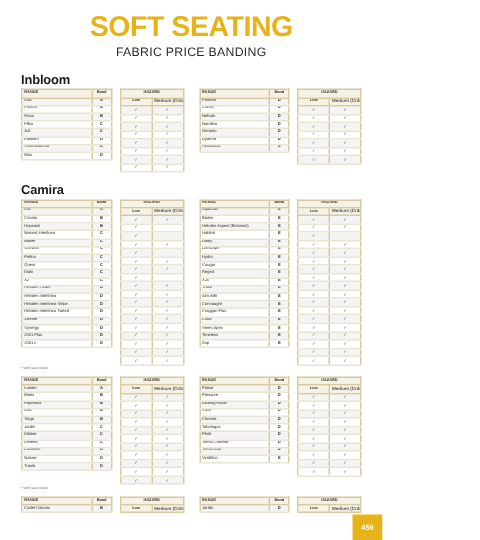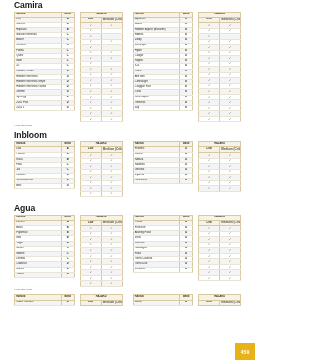--- a/index.html
+++ b/index.html
@@ -116,22 +116,214 @@
     display: flex;
     align-items: center;
     justify-content: center;
   }
 </style>
 </head>
 <body>
 
 <div class="page">
 
+  <div class="doc-header">
+    <div class="doc-title">SOFT SEATING</div>
+    <div class="doc-subtitle">FABRIC PRICE BANDING</div>
+  </div>
 
   <div id="sections">
+      <div class="brand-section">
+        <div class="brand-name">Inbloom</div>
+        <div class="cols">
+          <div class="col">
+            <div class="pair">
+              <div class="range-tbl">
+                <table>
+                  <thead>
+                    <tr>
+                      <th>RANGE</th>
+                      <th class="band-cell">Band</th>
+                    </tr>
+                  </thead>
+                  <tbody>
+                    <tr>
+                      <td>Lilla</td>
+                      <td class="band-cell">A</td>
+                    </tr>
+                    <tr>
+                      <td>Paletta</td>
+                      <td class="band-cell">B</td>
+                    </tr>
+                    <tr>
+                      <td>Rosa</td>
+                      <td class="band-cell">B</td>
+                    </tr>
+                    <tr>
+                      <td>Flika</td>
+                      <td class="band-cell">C</td>
+                    </tr>
+                    <tr>
+                      <td>Juli</td>
+                      <td class="band-cell">C</td>
+                    </tr>
+                    <tr>
+                      <td>Inbloom</td>
+                      <td class="band-cell">D</td>
+                    </tr>
+                    <tr>
+                      <td>Vinterblomma</td>
+                      <td class="band-cell">D</td>
+                    </tr>
+                    <tr>
+                      <td>Blos</td>
+                      <td class="band-cell">D</td>
+                    </tr>
+                  </tbody>
+                </table>
+              </div>
+              <div class="hazard-tbl">
+                <table>
+                  <thead>
+                    <tr>
+                      <th class="grp-head" colspan="2">HAZARD</th>
+                    </tr>
+                    <tr>
+                      <th class="sub-head">Low</th>
+                      <th class="sub-head sep chk">Medium (Crib 5)</th>
+                    </tr>
+                  </thead>
+                  <tbody>
+                    <tr>
+                      <td class="chk">✓</td>
+                      <td class="chk sep">✓</td>
+                    </tr>
+                    <tr>
+                      <td class="chk">✓</td>
+                      <td class="chk sep">✓</td>
+                    </tr>
+                    <tr>
+                      <td class="chk">✓</td>
+                      <td class="chk sep">✓</td>
+                    </tr>
+                    <tr>
+                      <td class="chk">✓</td>
+                      <td class="chk sep">✓</td>
+                    </tr>
+                    <tr>
+                      <td class="chk">✓</td>
+                      <td class="chk sep">✓</td>
+                    </tr>
+                    <tr>
+                      <td class="chk">✓</td>
+                      <td class="chk sep">✓</td>
+                    </tr>
+                    <tr>
+                      <td class="chk">✓</td>
+                      <td class="chk sep">✓</td>
+                    </tr>
+                    <tr>
+                      <td class="chk">✓</td>
+                      <td class="chk sep">✓</td>
+                    </tr>
+                  </tbody>
+                </table>
+              </div>
+            </div>
+          </div>
+          <div class="col">
+            <div class="pair">
+              <div class="range-tbl">
+                <table>
+                  <thead>
+                    <tr>
+                      <th>RANGE</th>
+                      <th class="band-cell">Band</th>
+                    </tr>
+                  </thead>
+                  <tbody>
+                    <tr>
+                      <td>Phlomis</td>
+                      <td class="band-cell">D</td>
+                    </tr>
+                    <tr>
+                      <td>Confio</td>
+                      <td class="band-cell">D</td>
+                    </tr>
+                    <tr>
+                      <td>Nebula</td>
+                      <td class="band-cell">D</td>
+                    </tr>
+                    <tr>
+                      <td>Nandina</td>
+                      <td class="band-cell">D</td>
+                    </tr>
+                    <tr>
+                      <td>Geranio</td>
+                      <td class="band-cell">D</td>
+                    </tr>
+                    <tr>
+                      <td>Dyanna</td>
+                      <td class="band-cell">D</td>
+                    </tr>
+                    <tr>
+                      <td>Helicascia</td>
+                      <td class="band-cell">E</td>
+                    </tr>
+                  </tbody>
+                </table>
+              </div>
+              <div class="hazard-tbl">
+                <table>
+                  <thead>
+                    <tr>
+                      <th class="grp-head" colspan="2">HAZARD</th>
+                    </tr>
+                    <tr>
+                      <th class="sub-head">Low</th>
+                      <th class="sub-head sep chk">Medium (Crib 5)</th>
+                    </tr>
+                  </thead>
+                  <tbody>
+                    <tr>
+                      <td class="chk">✓</td>
+                      <td class="chk sep">✓</td>
+                    </tr>
+                    <tr>
+                      <td class="chk">✓</td>
+                      <td class="chk sep">✓</td>
+                    </tr>
+                    <tr>
+                      <td class="chk">✓</td>
+                      <td class="chk sep">✓</td>
+                    </tr>
+                    <tr>
+                      <td class="chk">✓</td>
+                      <td class="chk sep">✓</td>
+                    </tr>
+                    <tr>
+                      <td class="chk">✓</td>
+                      <td class="chk sep">✓</td>
+                    </tr>
+                    <tr>
+                      <td class="chk">✓</td>
+                      <td class="chk sep">✓</td>
+                    </tr>
+                    <tr>
+                      <td class="chk">✓</td>
+                      <td class="chk sep">✓</td>
+                    </tr>
+                  </tbody>
+                </table>
+              </div>
+            </div>
+          </div>
+        </div>
+        <div class="spacer-sm"></div>
+      </div>
       <div class="brand-section">
         <div class="brand-name">Camira</div>
         <div class="cols">
           <div class="col">
             <div class="pair">
               <div class="range-tbl">
                 <table>
                   <thead>
                     <tr>
                       <th>RANGE</th>
@@ -426,444 +618,20 @@
                       <td class="chk sep">✓</td>
                     </tr>
                     <tr>
                       <td class="chk">✓</td>
                       <td class="chk sep">✓</td>
                     </tr>
                     <tr>
                       <td class="chk">✓</td>
                       <td class="chk sep">✓</td>
                     </tr>
-                    <tr>
-                      <td class="chk">✓</td>
-                      <td class="chk sep">✓</td>
-                    </tr>
-                    <tr>
-                      <td class="chk">✓</td>
-                      <td class="chk sep">✓</td>
-                    </tr>
-                    <tr>
-                      <td class="chk">✓</td>
-                      <td class="chk sep">✓</td>
-                    </tr>
-                    <tr>
-                      <td class="chk">✓</td>
-                      <td class="chk sep">✓</td>
-                    </tr>
-                    <tr>
-                      <td class="chk">✓</td>
-                      <td class="chk sep">✓</td>
-                    </tr>
-                    <tr>
-                      <td class="chk">✓</td>
-                      <td class="chk sep">✓</td>
-                    </tr>
-                    <tr>
-                      <td class="chk">✓</td>
-                      <td class="chk sep">✓</td>
-                    </tr>
-                    <tr>
-                      <td class="chk">✓</td>
-                      <td class="chk sep">✓</td>
-                    </tr>
-                    <tr>
-                      <td class="chk">✓</td>
-                      <td class="chk sep">✓</td>
-                    </tr>
-                    <tr>
-                      <td class="chk">✓</td>
-                      <td class="chk sep">✓</td>
-                    </tr>
-                  </tbody>
-                </table>
-              </div>
-            </div>
-          </div>
-        </div>
-        <div class="footnote">* With stain resist</div>
-      </div>
-      <div class="brand-section">
-        <div class="brand-name">Inbloom</div>
-        <div class="cols">
-          <div class="col">
-            <div class="pair">
-              <div class="range-tbl">
-                <table>
-                  <thead>
-                    <tr>
-                      <th>RANGE</th>
-                      <th class="band-cell">Band</th>
-                    </tr>
-                  </thead>
-                  <tbody>
-                    <tr>
-                      <td>Lilla</td>
-                      <td class="band-cell">A</td>
-                    </tr>
-                    <tr>
-                      <td>Paletta</td>
-                      <td class="band-cell">B</td>
-                    </tr>
-                    <tr>
-                      <td>Rosa</td>
-                      <td class="band-cell">B</td>
-                    </tr>
-                    <tr>
-                      <td>Flika</td>
-                      <td class="band-cell">C</td>
-                    </tr>
-                    <tr>
-                      <td>Juli</td>
-                      <td class="band-cell">C</td>
-                    </tr>
-                    <tr>
-                      <td>Inbloom</td>
-                      <td class="band-cell">D</td>
-                    </tr>
-                    <tr>
-                      <td>Vinterblomma</td>
-                      <td class="band-cell">D</td>
-                    </tr>
-                    <tr>
-                      <td>Blos</td>
-                      <td class="band-cell">D</td>
-                    </tr>
-                  </tbody>
-                </table>
-              </div>
-              <div class="hazard-tbl">
-                <table>
-                  <thead>
-                    <tr>
-                      <th class="grp-head" colspan="2">HAZARD</th>
-                    </tr>
-                    <tr>
-                      <th class="sub-head">Low</th>
-                      <th class="sub-head sep chk">Medium (Crib 5)</th>
-                    </tr>
-                  </thead>
-                  <tbody>
-                    <tr>
-                      <td class="chk">✓</td>
-                      <td class="chk sep">✓</td>
-                    </tr>
-                    <tr>
-                      <td class="chk">✓</td>
-                      <td class="chk sep">✓</td>
-                    </tr>
-                    <tr>
-                      <td class="chk">✓</td>
-                      <td class="chk sep">✓</td>
-                    </tr>
-                    <tr>
-                      <td class="chk">✓</td>
-                      <td class="chk sep">✓</td>
-                    </tr>
-                    <tr>
-                      <td class="chk">✓</td>
-                      <td class="chk sep">✓</td>
-                    </tr>
-                    <tr>
-                      <td class="chk">✓</td>
-                      <td class="chk sep">✓</td>
-                    </tr>
-                    <tr>
-                      <td class="chk">✓</td>
-                      <td class="chk sep">✓</td>
-                    </tr>
-                    <tr>
-                      <td class="chk">✓</td>
-                      <td class="chk sep">✓</td>
-                    </tr>
-                  </tbody>
-                </table>
-              </div>
-            </div>
-          </div>
-          <div class="col">
-            <div class="pair">
-              <div class="range-tbl">
-                <table>
-                  <thead>
-                    <tr>
-                      <th>RANGE</th>
-                      <th class="band-cell">Band</th>
-                    </tr>
-                  </thead>
-                  <tbody>
-                    <tr>
-                      <td>Phlomis</td>
-                      <td class="band-cell">D</td>
-                    </tr>
-                    <tr>
-                      <td>Confio</td>
-                      <td class="band-cell">D</td>
-                    </tr>
-                    <tr>
-                      <td>Nebula</td>
-                      <td class="band-cell">D</td>
-                    </tr>
-                    <tr>
-                      <td>Nandina</td>
-                      <td class="band-cell">D</td>
-                    </tr>
-                    <tr>
-                      <td>Geranio</td>
-                      <td class="band-cell">D</td>
-                    </tr>
-                    <tr>
-                      <td>Dyanna</td>
-                      <td class="band-cell">D</td>
-                    </tr>
-                    <tr>
-                      <td>Helicascia</td>
-                      <td class="band-cell">E</td>
-                    </tr>
-                  </tbody>
-                </table>
-              </div>
-              <div class="hazard-tbl">
-                <table>
-                  <thead>
-                    <tr>
-                      <th class="grp-head" colspan="2">HAZARD</th>
-                    </tr>
-                    <tr>
-                      <th class="sub-head">Low</th>
-                      <th class="sub-head sep chk">Medium (Crib 5)</th>
-                    </tr>
-                  </thead>
-                  <tbody>
-                    <tr>
-                      <td class="chk">✓</td>
-                      <td class="chk sep">✓</td>
-                    </tr>
-                    <tr>
-                      <td class="chk">✓</td>
-                      <td class="chk sep">✓</td>
-                    </tr>
-                    <tr>
-                      <td class="chk">✓</td>
-                      <td class="chk sep">✓</td>
-                    </tr>
-                    <tr>
-                      <td class="chk">✓</td>
-                      <td class="chk sep">✓</td>
-                    </tr>
-                    <tr>
-                      <td class="chk">✓</td>
-                      <td class="chk sep">✓</td>
-                    </tr>
-                    <tr>
-                      <td class="chk">✓</td>
-                      <td class="chk sep">✓</td>
-                    </tr>
-                    <tr>
-                      <td class="chk">✓</td>
-                      <td class="chk sep">✓</td>
-                    </tr>
-                  </tbody>
-                </table>
-              </div>
-            </div>
-          </div>
-        </div>
-        <div class="spacer-sm"></div>
-      </div>
-      <div class="brand-section">
-        <div class="brand-name">Agua</div>
-        <div class="cols">
-          <div class="col">
-            <div class="pair">
-              <div class="range-tbl">
-                <table>
-                  <thead>
-                    <tr>
-                      <th>RANGE</th>
-                      <th class="band-cell">Band</th>
-                    </tr>
-                  </thead>
-                  <tbody>
-                    <tr>
-                      <td>Lumen</td>
-                      <td class="band-cell">A</td>
-                    </tr>
-                    <tr>
-                      <td>Blues</td>
-                      <td class="band-cell">B</td>
-                    </tr>
-                    <tr>
-                      <td>Paperflux</td>
-                      <td class="band-cell">B</td>
-                    </tr>
-                    <tr>
-                      <td>Mist</td>
-                      <td class="band-cell">B</td>
-                    </tr>
-                    <tr>
-                      <td>Taiga</td>
-                      <td class="band-cell">B</td>
-                    </tr>
-                    <tr>
-                      <td>Jardin</td>
-                      <td class="band-cell">C</td>
-                    </tr>
-                    <tr>
-                      <td>Midore</td>
-                      <td class="band-cell">C</td>
-                    </tr>
-                    <tr>
-                      <td>Lenetia</td>
-                      <td class="band-cell">C</td>
-                    </tr>
-                    <tr>
-                      <td>Cadence</td>
-                      <td class="band-cell">D</td>
-                    </tr>
-                    <tr>
-                      <td>Nature</td>
-                      <td class="band-cell">D</td>
-                    </tr>
-                    <tr>
-                      <td>Travia</td>
-                      <td class="band-cell">D</td>
-                    </tr>
-                  </tbody>
-                </table>
-              </div>
-              <div class="hazard-tbl">
-                <table>
-                  <thead>
-                    <tr>
-                      <th class="grp-head" colspan="2">HAZARD</th>
-                    </tr>
-                    <tr>
-                      <th class="sub-head">Low</th>
-                      <th class="sub-head sep chk">Medium (Crib 5)</th>
-                    </tr>
-                  </thead>
-                  <tbody>
-                    <tr>
-                      <td class="chk">✓</td>
-                      <td class="chk sep">✓</td>
-                    </tr>
-                    <tr>
-                      <td class="chk">✓</td>
-                      <td class="chk sep">✓</td>
-                    </tr>
-                    <tr>
-                      <td class="chk">✓</td>
-                      <td class="chk sep">✓</td>
-                    </tr>
-                    <tr>
-                      <td class="chk">✓</td>
-                      <td class="chk sep">✓</td>
-                    </tr>
-                    <tr>
-                      <td class="chk">✓</td>
-                      <td class="chk sep">✓</td>
-                    </tr>
-                    <tr>
-                      <td class="chk">✓</td>
-                      <td class="chk sep">✓</td>
-                    </tr>
-                    <tr>
-                      <td class="chk">✓</td>
-                      <td class="chk sep">✓</td>
-                    </tr>
-                    <tr>
-                      <td class="chk">✓</td>
-                      <td class="chk sep">✓</td>
-                    </tr>
-                    <tr>
-                      <td class="chk">✓</td>
-                      <td class="chk sep">✓</td>
-                    </tr>
-                    <tr>
-                      <td class="chk">✓</td>
-                      <td class="chk sep">✓</td>
-                    </tr>
-                    <tr>
-                      <td class="chk">✓</td>
-                      <td class="chk sep">✓</td>
-                    </tr>
-                  </tbody>
-                </table>
-              </div>
-            </div>
-          </div>
-          <div class="col">
-            <div class="pair">
-              <div class="range-tbl">
-                <table>
-                  <thead>
-                    <tr>
-                      <th>RANGE</th>
-                      <th class="band-cell">Band</th>
-                    </tr>
-                  </thead>
-                  <tbody>
-                    <tr>
-                      <td>Pulsar</td>
-                      <td class="band-cell">D</td>
-                    </tr>
-                    <tr>
-                      <td>Pressure</td>
-                      <td class="band-cell">D</td>
-                    </tr>
-                    <tr>
-                      <td>Alluring Pulse</td>
-                      <td class="band-cell">D</td>
-                    </tr>
-                    <tr>
-                      <td>Vivid</td>
-                      <td class="band-cell">D</td>
-                    </tr>
-                    <tr>
-                      <td>Chessie</td>
-                      <td class="band-cell">D</td>
-                    </tr>
-                    <tr>
-                      <td>Tabologos</td>
-                      <td class="band-cell">D</td>
-                    </tr>
-                    <tr>
-                      <td>Plaid</td>
-                      <td class="band-cell">D</td>
-                    </tr>
-                    <tr>
-                      <td>Tierra Calienta</td>
-                      <td class="band-cell">D</td>
-                    </tr>
-                    <tr>
-                      <td>Tierra Duo</td>
-                      <td class="band-cell">D</td>
-                    </tr>
-                    <tr>
-                      <td>Verdition</td>
-                      <td class="band-cell">E</td>
-                    </tr>
-                  </tbody>
-                </table>
-              </div>
-              <div class="hazard-tbl">
-                <table>
-                  <thead>
-                    <tr>
-                      <th class="grp-head" colspan="2">HAZARD</th>
-                    </tr>
-                    <tr>
-                      <th class="sub-head">Low</th>
-                      <th class="sub-head sep chk">Medium (Crib 5)</th>
-                    </tr>
-                  </thead>
-                  <tbody>
                     <tr>
                       <td class="chk">✓</td>
                       <td class="chk sep">✓</td>
                     </tr>
                     <tr>
                       <td class="chk">✓</td>
                       <td class="chk sep">✓</td>
                     </tr>
                     <tr>
                       <td class="chk">✓</td>
@@ -912,20 +680,255 @@
               <div class="range-tbl">
                 <table>
                   <thead>
                     <tr>
                       <th>RANGE</th>
                       <th class="band-cell">Band</th>
                     </tr>
                   </thead>
                   <tbody>
                     <tr>
+                      <td>Lumen</td>
+                      <td class="band-cell">A</td>
+                    </tr>
+                    <tr>
+                      <td>Blues</td>
+                      <td class="band-cell">B</td>
+                    </tr>
+                    <tr>
+                      <td>Paperflux</td>
+                      <td class="band-cell">B</td>
+                    </tr>
+                    <tr>
+                      <td>Mist</td>
+                      <td class="band-cell">B</td>
+                    </tr>
+                    <tr>
+                      <td>Taiga</td>
+                      <td class="band-cell">B</td>
+                    </tr>
+                    <tr>
+                      <td>Jardin</td>
+                      <td class="band-cell">C</td>
+                    </tr>
+                    <tr>
+                      <td>Midore</td>
+                      <td class="band-cell">C</td>
+                    </tr>
+                    <tr>
+                      <td>Lenetia</td>
+                      <td class="band-cell">C</td>
+                    </tr>
+                    <tr>
+                      <td>Cadence</td>
+                      <td class="band-cell">D</td>
+                    </tr>
+                    <tr>
+                      <td>Nature</td>
+                      <td class="band-cell">D</td>
+                    </tr>
+                    <tr>
+                      <td>Travia</td>
+                      <td class="band-cell">D</td>
+                    </tr>
+                  </tbody>
+                </table>
+              </div>
+              <div class="hazard-tbl">
+                <table>
+                  <thead>
+                    <tr>
+                      <th class="grp-head" colspan="2">HAZARD</th>
+                    </tr>
+                    <tr>
+                      <th class="sub-head">Low</th>
+                      <th class="sub-head sep chk">Medium (Crib 5)</th>
+                    </tr>
+                  </thead>
+                  <tbody>
+                    <tr>
+                      <td class="chk">✓</td>
+                      <td class="chk sep">✓</td>
+                    </tr>
+                    <tr>
+                      <td class="chk">✓</td>
+                      <td class="chk sep">✓</td>
+                    </tr>
+                    <tr>
+                      <td class="chk">✓</td>
+                      <td class="chk sep">✓</td>
+                    </tr>
+                    <tr>
+                      <td class="chk">✓</td>
+                      <td class="chk sep">✓</td>
+                    </tr>
+                    <tr>
+                      <td class="chk">✓</td>
+                      <td class="chk sep">✓</td>
+                    </tr>
+                    <tr>
+                      <td class="chk">✓</td>
+                      <td class="chk sep">✓</td>
+                    </tr>
+                    <tr>
+                      <td class="chk">✓</td>
+                      <td class="chk sep">✓</td>
+                    </tr>
+                    <tr>
+                      <td class="chk">✓</td>
+                      <td class="chk sep">✓</td>
+                    </tr>
+                    <tr>
+                      <td class="chk">✓</td>
+                      <td class="chk sep">✓</td>
+                    </tr>
+                    <tr>
+                      <td class="chk">✓</td>
+                      <td class="chk sep">✓</td>
+                    </tr>
+                    <tr>
+                      <td class="chk">✓</td>
+                      <td class="chk sep">✓</td>
+                    </tr>
+                  </tbody>
+                </table>
+              </div>
+            </div>
+          </div>
+          <div class="col">
+            <div class="pair">
+              <div class="range-tbl">
+                <table>
+                  <thead>
+                    <tr>
+                      <th>RANGE</th>
+                      <th class="band-cell">Band</th>
+                    </tr>
+                  </thead>
+                  <tbody>
+                    <tr>
+                      <td>Pulsar</td>
+                      <td class="band-cell">D</td>
+                    </tr>
+                    <tr>
+                      <td>Pressure</td>
+                      <td class="band-cell">D</td>
+                    </tr>
+                    <tr>
+                      <td>Alluring Pulse</td>
+                      <td class="band-cell">D</td>
+                    </tr>
+                    <tr>
+                      <td>Vivid</td>
+                      <td class="band-cell">D</td>
+                    </tr>
+                    <tr>
+                      <td>Chessie</td>
+                      <td class="band-cell">D</td>
+                    </tr>
+                    <tr>
+                      <td>Tabologos</td>
+                      <td class="band-cell">D</td>
+                    </tr>
+                    <tr>
+                      <td>Plaid</td>
+                      <td class="band-cell">D</td>
+                    </tr>
+                    <tr>
+                      <td>Tierra Calienta</td>
+                      <td class="band-cell">D</td>
+                    </tr>
+                    <tr>
+                      <td>Tierra Duo</td>
+                      <td class="band-cell">D</td>
+                    </tr>
+                    <tr>
+                      <td>Verdition</td>
+                      <td class="band-cell">E</td>
+                    </tr>
+                  </tbody>
+                </table>
+              </div>
+              <div class="hazard-tbl">
+                <table>
+                  <thead>
+                    <tr>
+                      <th class="grp-head" colspan="2">HAZARD</th>
+                    </tr>
+                    <tr>
+                      <th class="sub-head">Low</th>
+                      <th class="sub-head sep chk">Medium (Crib 5)</th>
+                    </tr>
+                  </thead>
+                  <tbody>
+                    <tr>
+                      <td class="chk">✓</td>
+                      <td class="chk sep">✓</td>
+                    </tr>
+                    <tr>
+                      <td class="chk">✓</td>
+                      <td class="chk sep">✓</td>
+                    </tr>
+                    <tr>
+                      <td class="chk">✓</td>
+                      <td class="chk sep">✓</td>
+                    </tr>
+                    <tr>
+                      <td class="chk">✓</td>
+                      <td class="chk sep">✓</td>
+                    </tr>
+                    <tr>
+                      <td class="chk">✓</td>
+                      <td class="chk sep">✓</td>
+                    </tr>
+                    <tr>
+                      <td class="chk">✓</td>
+                      <td class="chk sep">✓</td>
+                    </tr>
+                    <tr>
+                      <td class="chk">✓</td>
+                      <td class="chk sep">✓</td>
+                    </tr>
+                    <tr>
+                      <td class="chk">✓</td>
+                      <td class="chk sep">✓</td>
+                    </tr>
+                    <tr>
+                      <td class="chk">✓</td>
+                      <td class="chk sep">✓</td>
+                    </tr>
+                    <tr>
+                      <td class="chk">✓</td>
+                      <td class="chk sep">✓</td>
+                    </tr>
+                  </tbody>
+                </table>
+              </div>
+            </div>
+          </div>
+        </div>
+        <div class="footnote">* With stain resist</div>
+      </div>
+      <div class="brand-section">
+        <div class="cols">
+          <div class="col">
+            <div class="pair">
+              <div class="range-tbl">
+                <table>
+                  <thead>
+                    <tr>
+                      <th>RANGE</th>
+                      <th class="band-cell">Band</th>
+                    </tr>
+                  </thead>
+                  <tbody>
+                    <tr>
                       <td>Cadet Colours</td>
                       <td class="band-cell">B</td>
                     </tr>
                   </tbody>
                 </table>
               </div>
               <div class="hazard-tbl">
                 <table>
                   <thead>
                     <tr>

